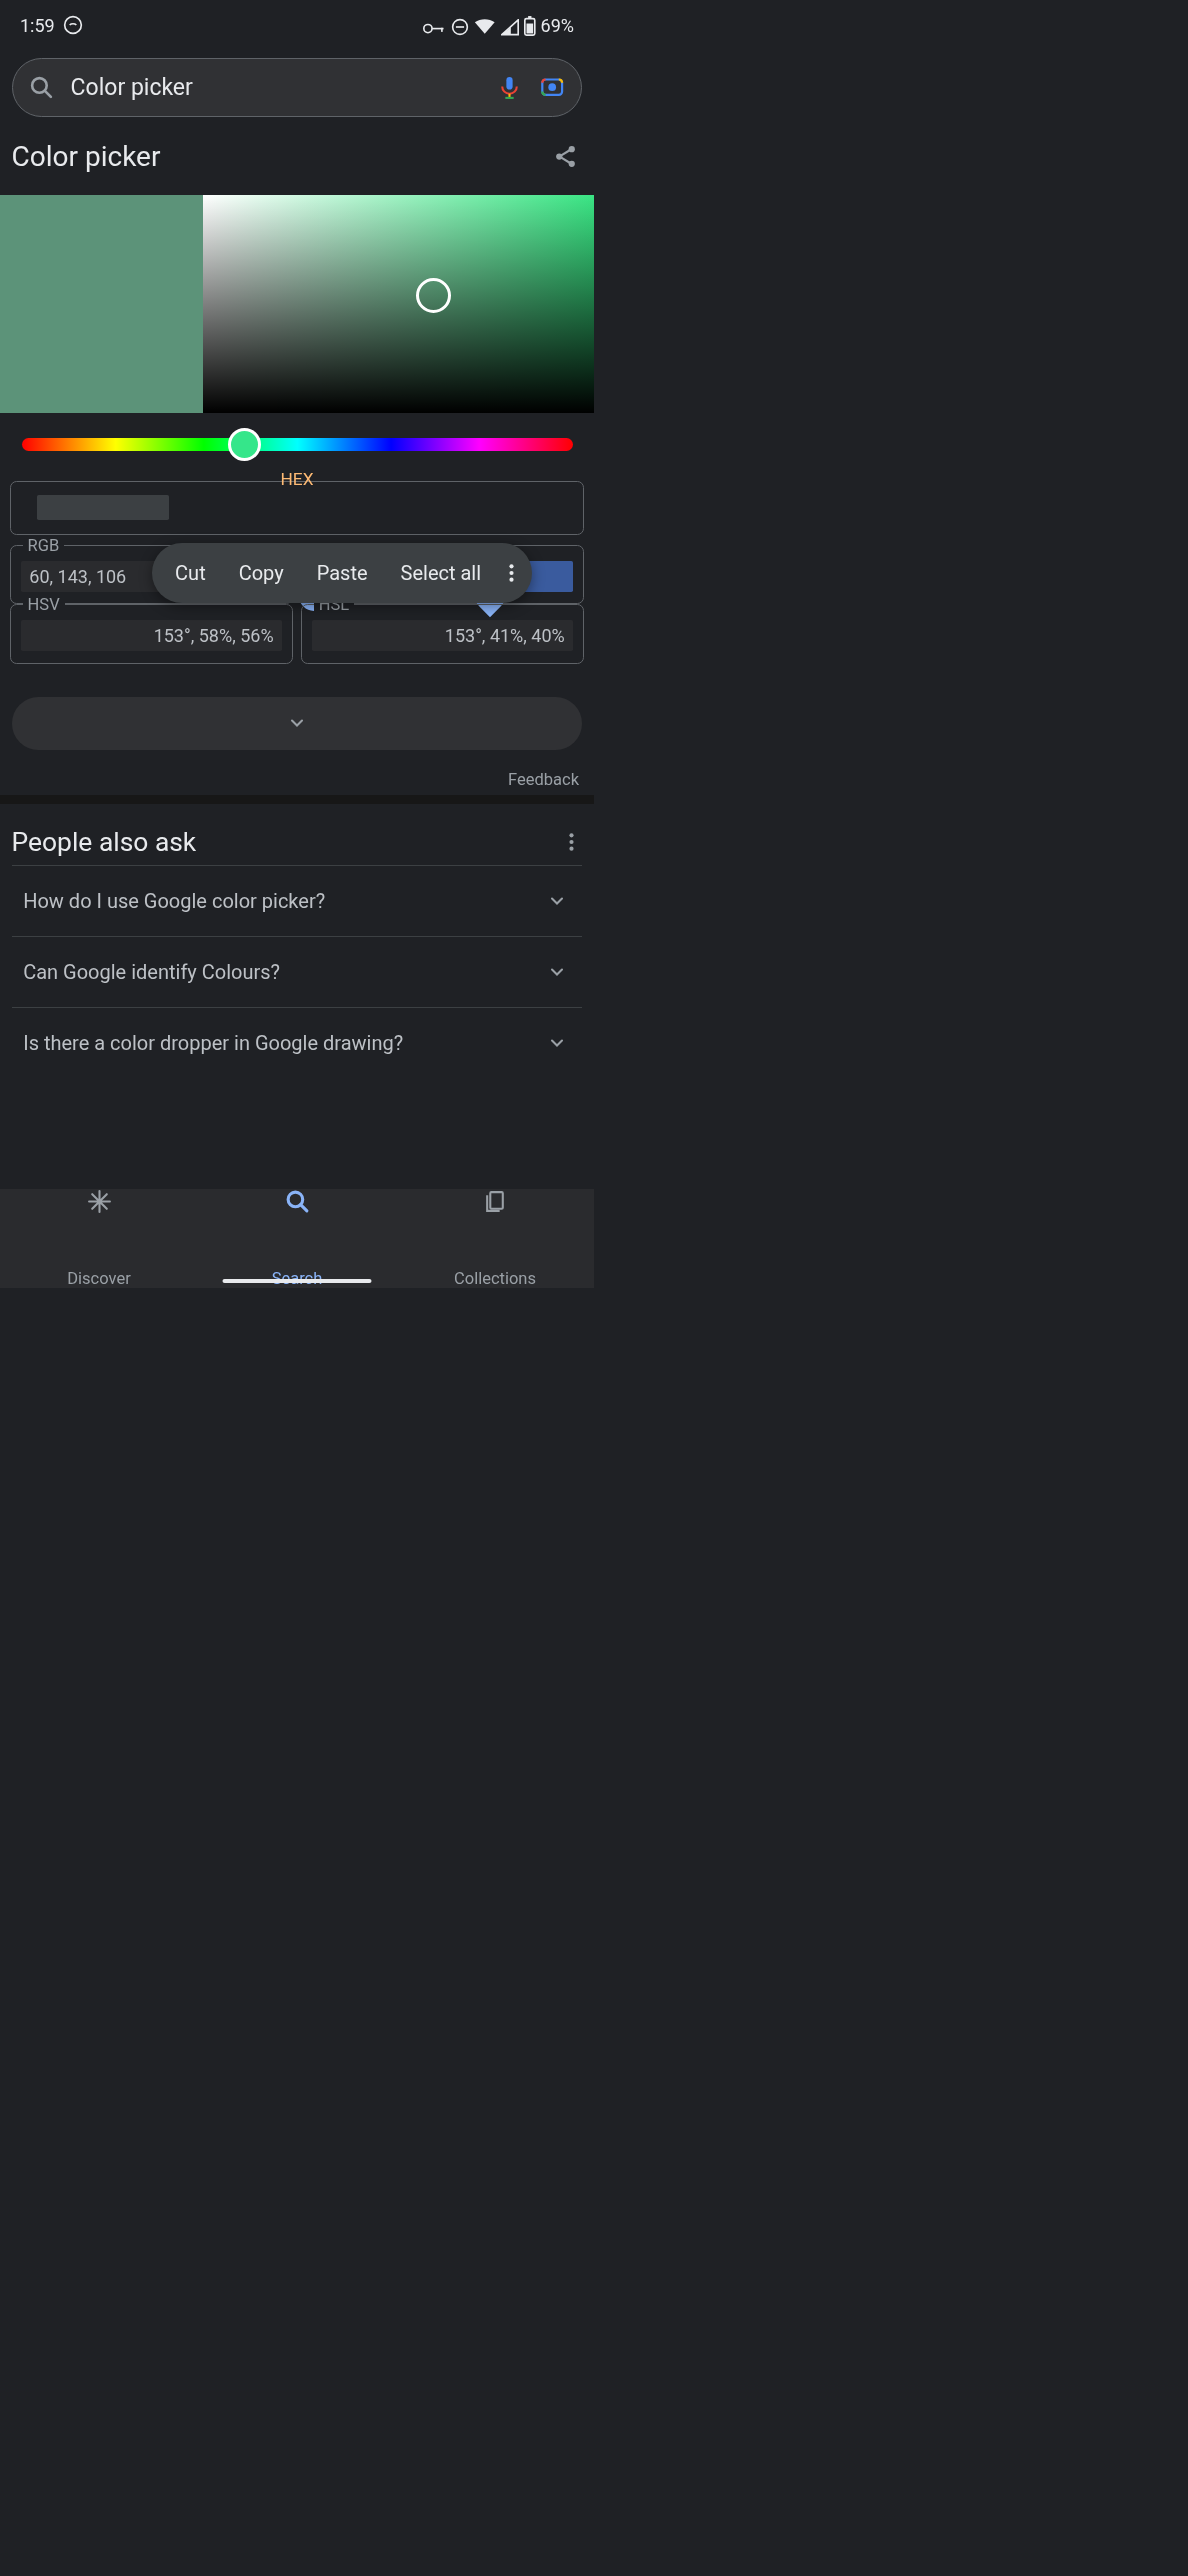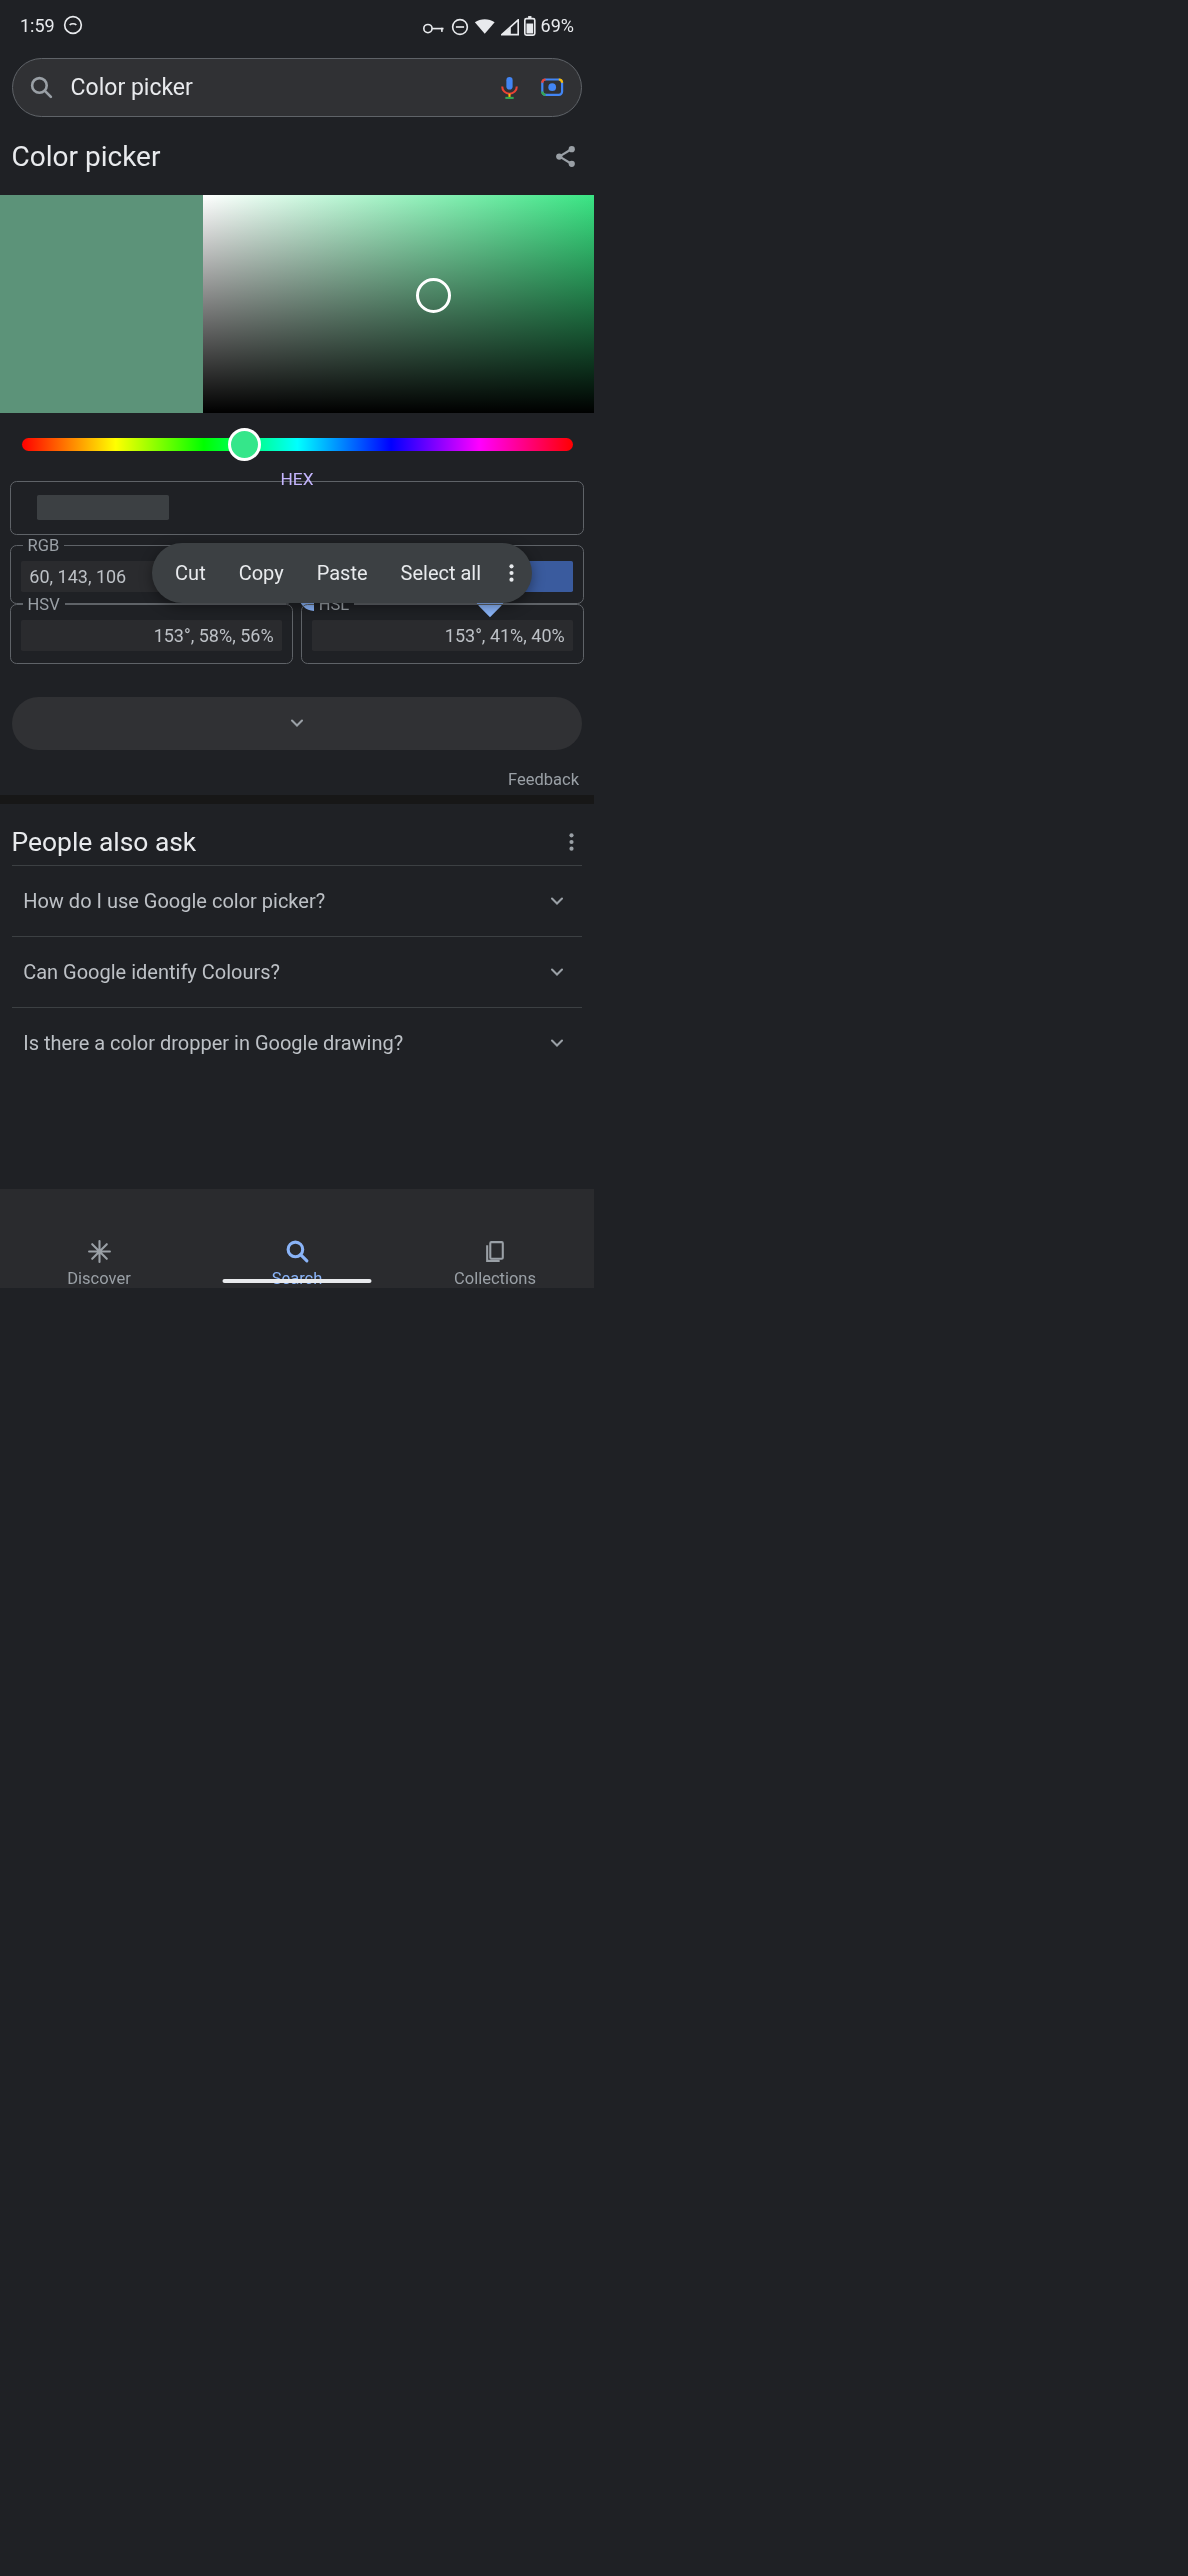--- a/index.html
+++ b/index.html
@@ -68,21 +68,21 @@
     position: relative;
   }
   .hue-thumb {
     position: absolute;
     width: 33px; height: 33px;
     background: #35e68a;
     border: 3.3px solid #fff;
     border-radius: 50%;
     top: -10px; left: 206px;
   }
-  .hex-label { text-align: center; font-size: 17.3px; color: #c4b5fd; margin-top: 18px; }
+  .hex-label { text-align: center; font-size: 17.3px; color: #fdba74; margin-top: 18px; }
   .hex-box {
     margin: -8.3px 10px 10px 10px;
     height: 54px;
     border: 0.8px solid #5f6368;
     border-radius: 6.6px;
     display:flex; align-items:center; padding:0 26.4px;
   }
   .hex-inner-sel {
     width: 132px; height: 25px; background: #3c4043; border-radius:1.7px;
   }
@@ -130,21 +130,21 @@
     border-top: 0.8px solid #3c4043;
     font-size: 20px; color:#bdc1c6;
     margin: 0 11.6px;
   }
   .bottom-nav {
     position:absolute; bottom:0; left:0; right:0;
     height: 99px;
     background: #2a2b2e;
     display:flex;
   }
-  .nav-item { flex:1; display:flex; flex-direction:column; align-items:center; justify-content:flex-end; gap:5px; color:#9aa0a6; font-size:16.5px;}
+  .nav-item { flex:1; display:flex; flex-direction:column; align-items:center; justify-content:space-between; gap:5px; color:#9aa0a6; font-size:16.5px;}
   .nav-item.active { color:#8ab4f8; }
   .nav-gesture { position:absolute; bottom:5px; left:50%; transform:translateX(-50%); width:149px; height:4.1px; background:#e8eaed; border-radius:2.5px;}
   
   .context-menu {
     position: absolute;
     left: 152px; top: 543px;
     display:flex; align-items:center;
     background: #3c4043;
     border-radius: 35px;
     height: 60px;

